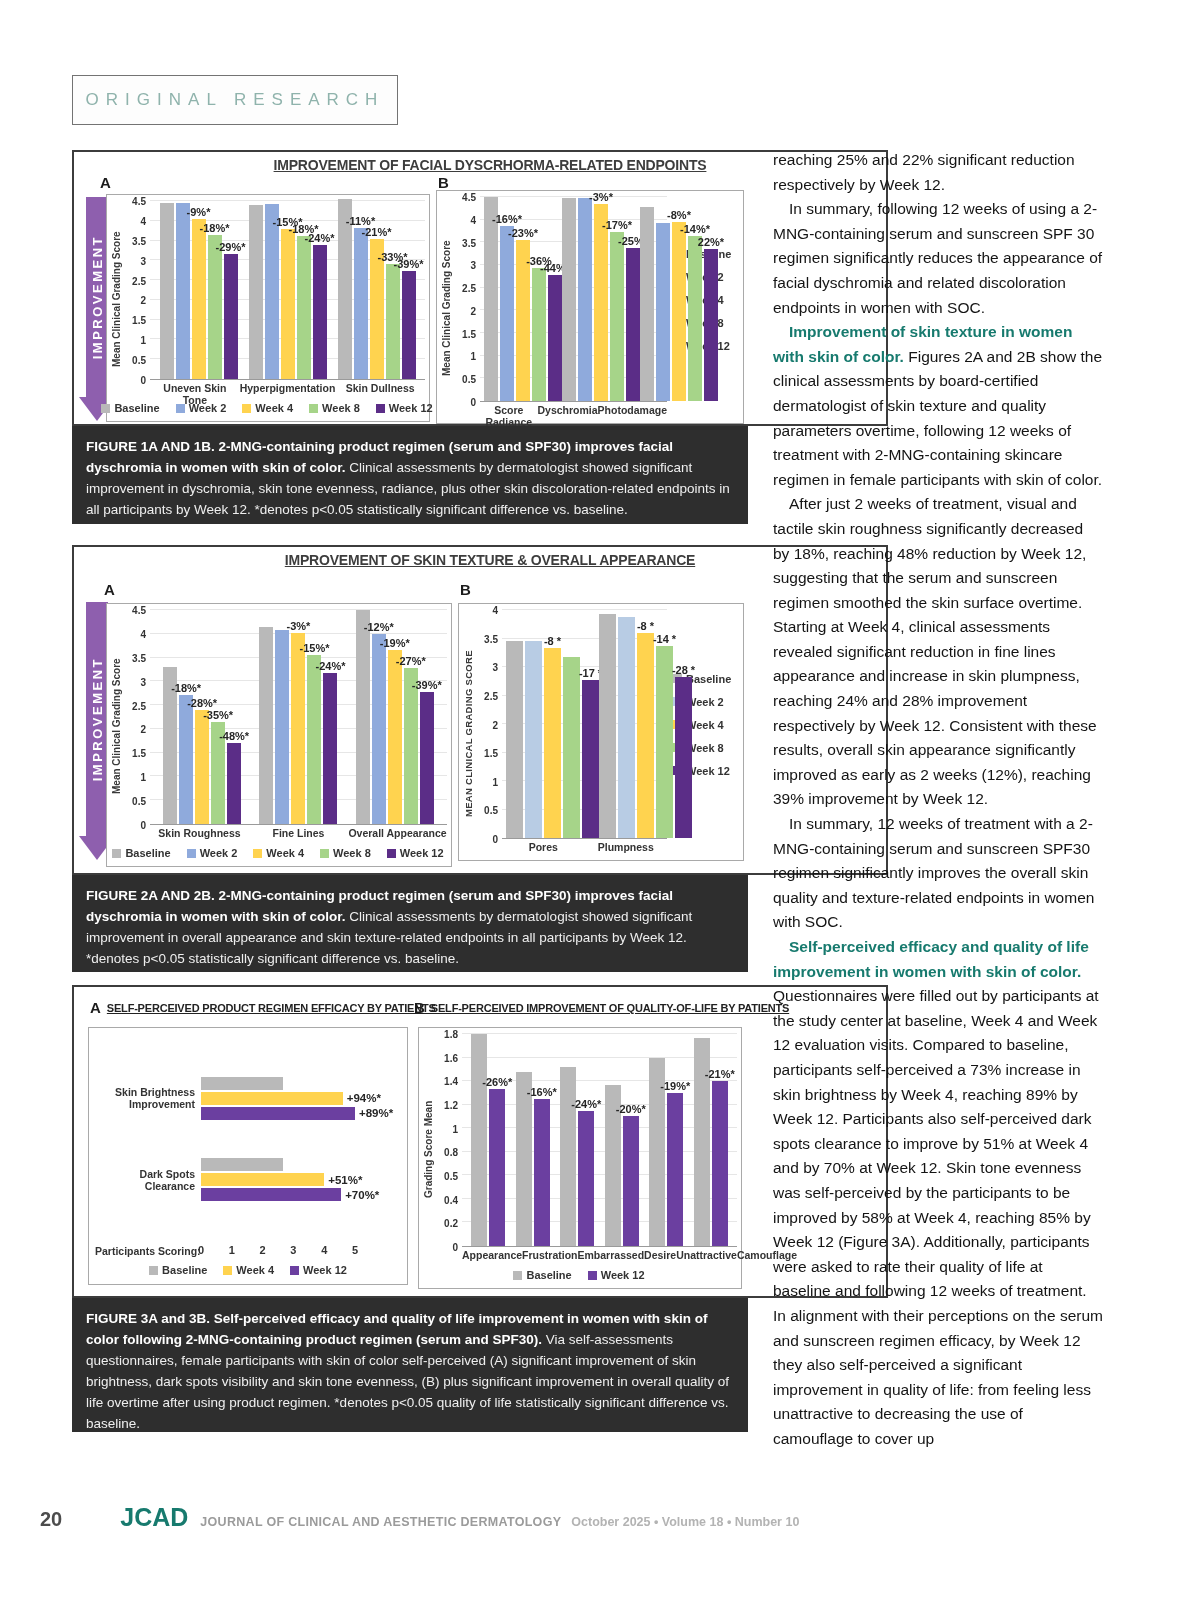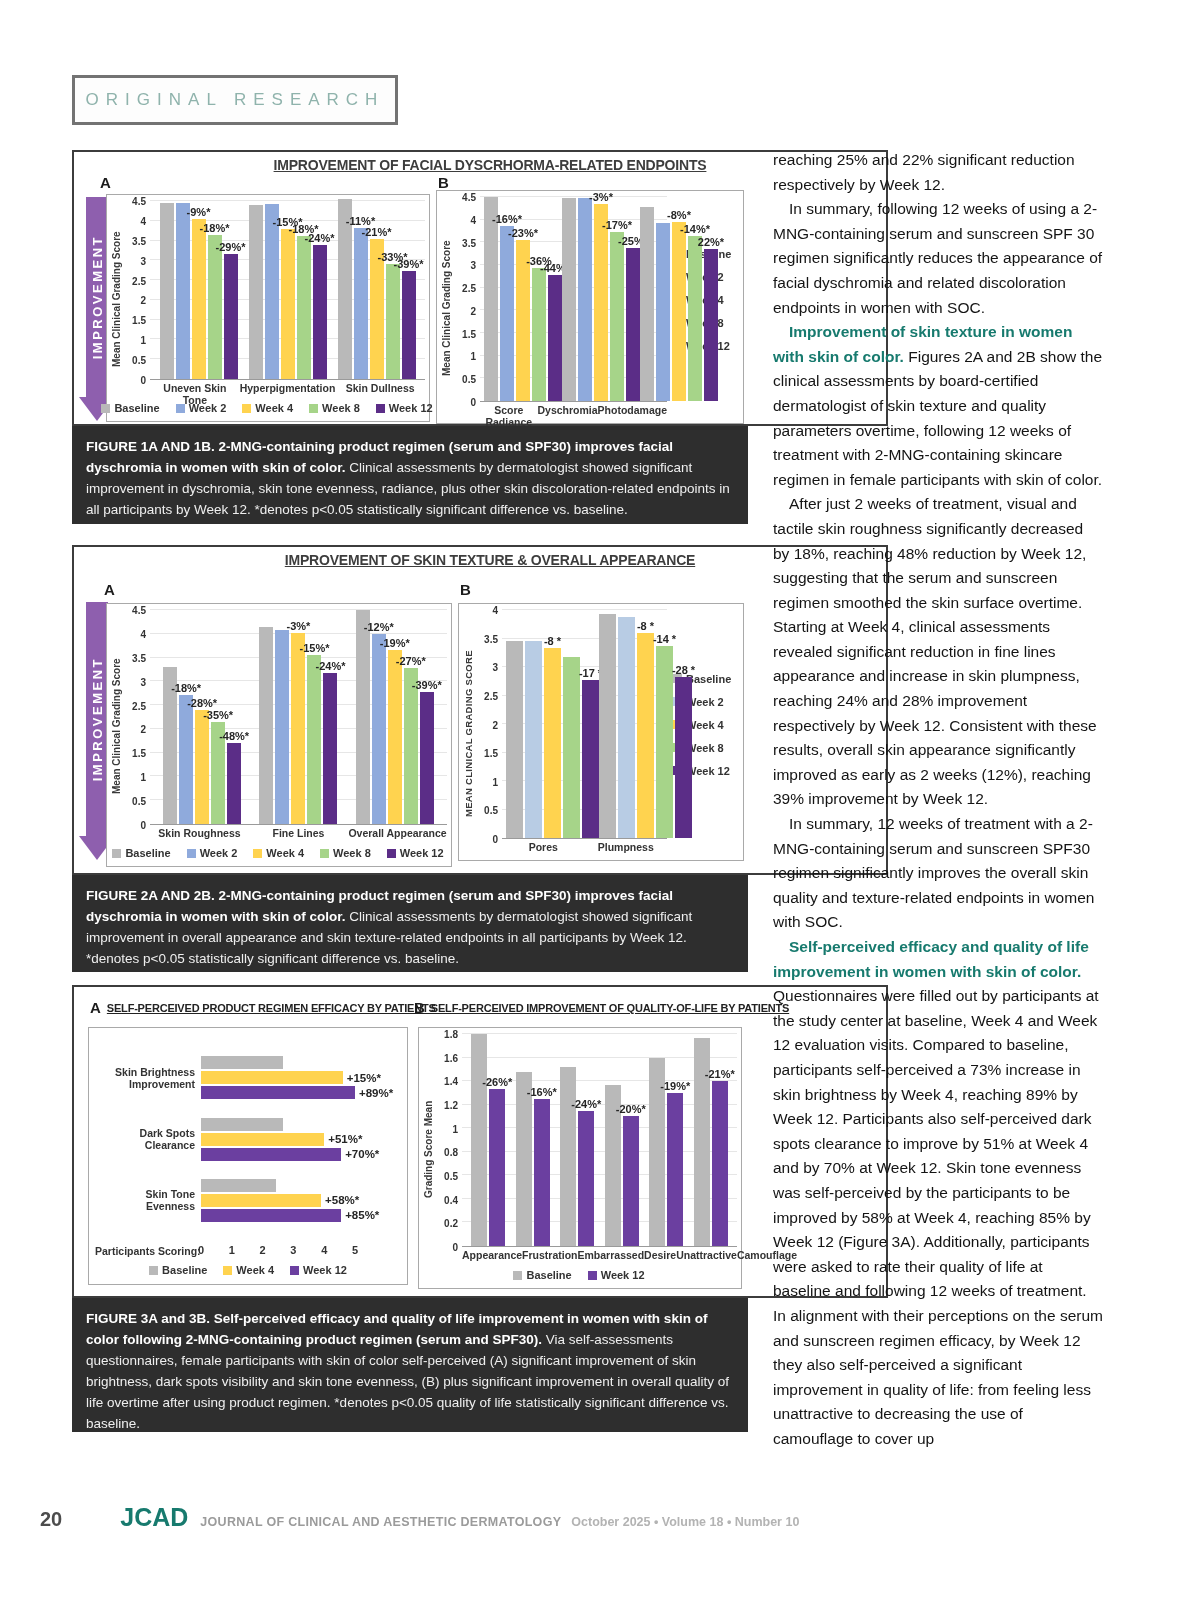--- a/index.html
+++ b/index.html
@@ -1,20 +1,20 @@
 <!DOCTYPE html>
 <html><head>
 <meta charset="utf-8">
 <style>
   *{margin:0;padding:0;box-sizing:border-box;}
   html,body{background:#ffffff;}
   body{width:1200px;height:1606px;position:relative;font-family:"Liberation Sans",sans-serif;color:#1a1a1a;overflow:hidden;}
 
   
-  .badge{position:absolute;left:72px;top:75px;width:326px;height:50px;border:3px solid #737373;background:#fdfdfd;display:flex;align-items:center;justify-content:center;}
+  .badge{position:absolute;left:72px;top:75px;width:326px;height:50px;border:1px solid #737373;background:#fdfdfd;display:flex;align-items:center;justify-content:center;}
   .badge span{color:#8fb3ac;font-size:17px;letter-spacing:7px;}
 
   
   .figbox{position:absolute;left:72px;width:816px;background:#fff;border:2px solid #3c3c3c;}
   #fig1{top:150px;height:276px;}
   #fig2{top:545px;height:330px;}
   #fig3{top:985px;height:313px;}
   .figtitle{position:absolute;top:5px;left:30px;right:10px;text-align:center;font-size:14px;font-weight:700;color:#3d3d3d;text-decoration:underline;letter-spacing:-0.2px;white-space:nowrap;}
   .plabel{position:absolute;font-size:15px;font-weight:800;color:#1c1c1c;}
   #fig1 .plA{left:26px;top:22px;} #fig1 .plB{left:364px;top:22px;}
@@ -609,57 +609,41 @@
   <div class="panel pA" data-chart="fig3a">
     <div class="hrows">
         <div class="hrow">
           <div class="hlabel">Skin Brightness Improvement</div>
           <div class="hbars">
             <div class="hbarwrap">
               <div class="hbar" style="width: 53%; background: rgb(185, 185, 185);"></div>
             </div>
             <div class="hbarwrap">
               <div class="hbar" style="width: 92%; background: rgb(255, 211, 79);"></div>
-              <div class="hbarlabel" style="left: calc(92% + 4px);">+15%*</div>
+              <div class="hbarlabel" style="left: calc(92% + 4px);">+94%*</div>
             </div>
             <div class="hbarwrap">
               <div class="hbar" style="width: 100%; background: rgb(107, 63, 160);"></div>
               <div class="hbarlabel" style="left: calc(100% + 4px);">+89%*</div>
             </div>
           </div>
         </div>
         <div class="hrow">
           <div class="hlabel">Dark Spots Clearance</div>
           <div class="hbars">
             <div class="hbarwrap">
               <div class="hbar" style="width: 53%; background: rgb(185, 185, 185);"></div>
             </div>
             <div class="hbarwrap">
               <div class="hbar" style="width: 80%; background: rgb(255, 211, 79);"></div>
               <div class="hbarlabel" style="left: calc(80% + 4px);">+51%*</div>
             </div>
             <div class="hbarwrap">
               <div class="hbar" style="width: 91%; background: rgb(107, 63, 160);"></div>
               <div class="hbarlabel" style="left: calc(91% + 4px);">+70%*</div>
-            </div>
-          </div>
-        </div>
-        <div class="hrow">
-          <div class="hlabel">Skin Tone Evenness</div>
-          <div class="hbars">
-            <div class="hbarwrap">
-              <div class="hbar" style="width: 49%; background: rgb(185, 185, 185);"></div>
-            </div>
-            <div class="hbarwrap">
-              <div class="hbar" style="width: 78%; background: rgb(255, 211, 79);"></div>
-              <div class="hbarlabel" style="left: calc(78% + 4px);">+58%*</div>
-            </div>
-            <div class="hbarwrap">
-              <div class="hbar" style="width: 91%; background: rgb(107, 63, 160);"></div>
-              <div class="hbarlabel" style="left: calc(91% + 4px);">+85%*</div>
             </div>
           </div>
         </div>
       </div>
     <div class="haxisrow">
       <div class="hxtitle">Participants Scoring:</div>
       <div class="hticks">
           <span style="left: 0%;">0</span>
           <span style="left: 20%;">1</span>
           <span style="left: 40%;">2</span>

